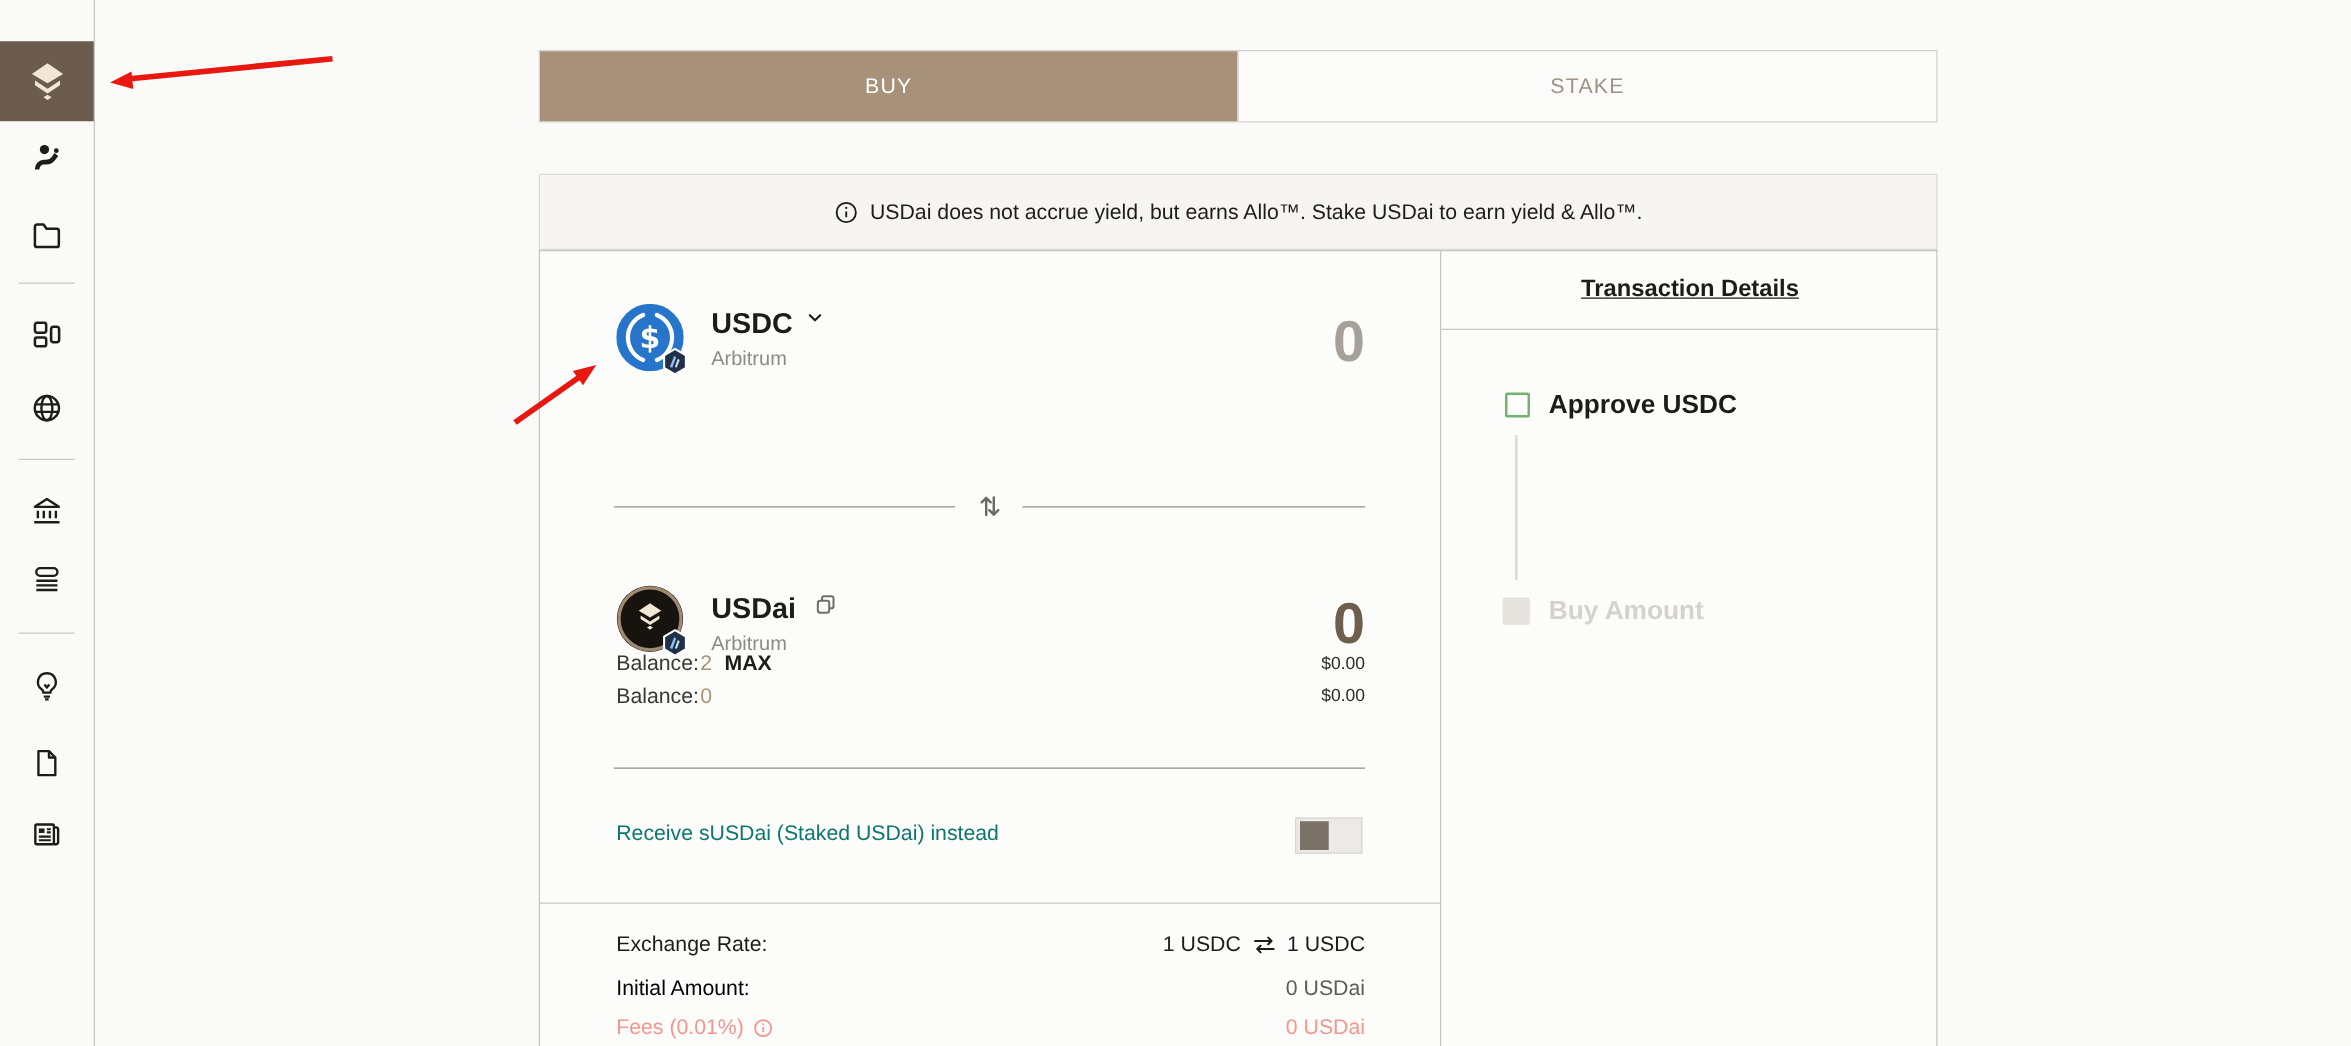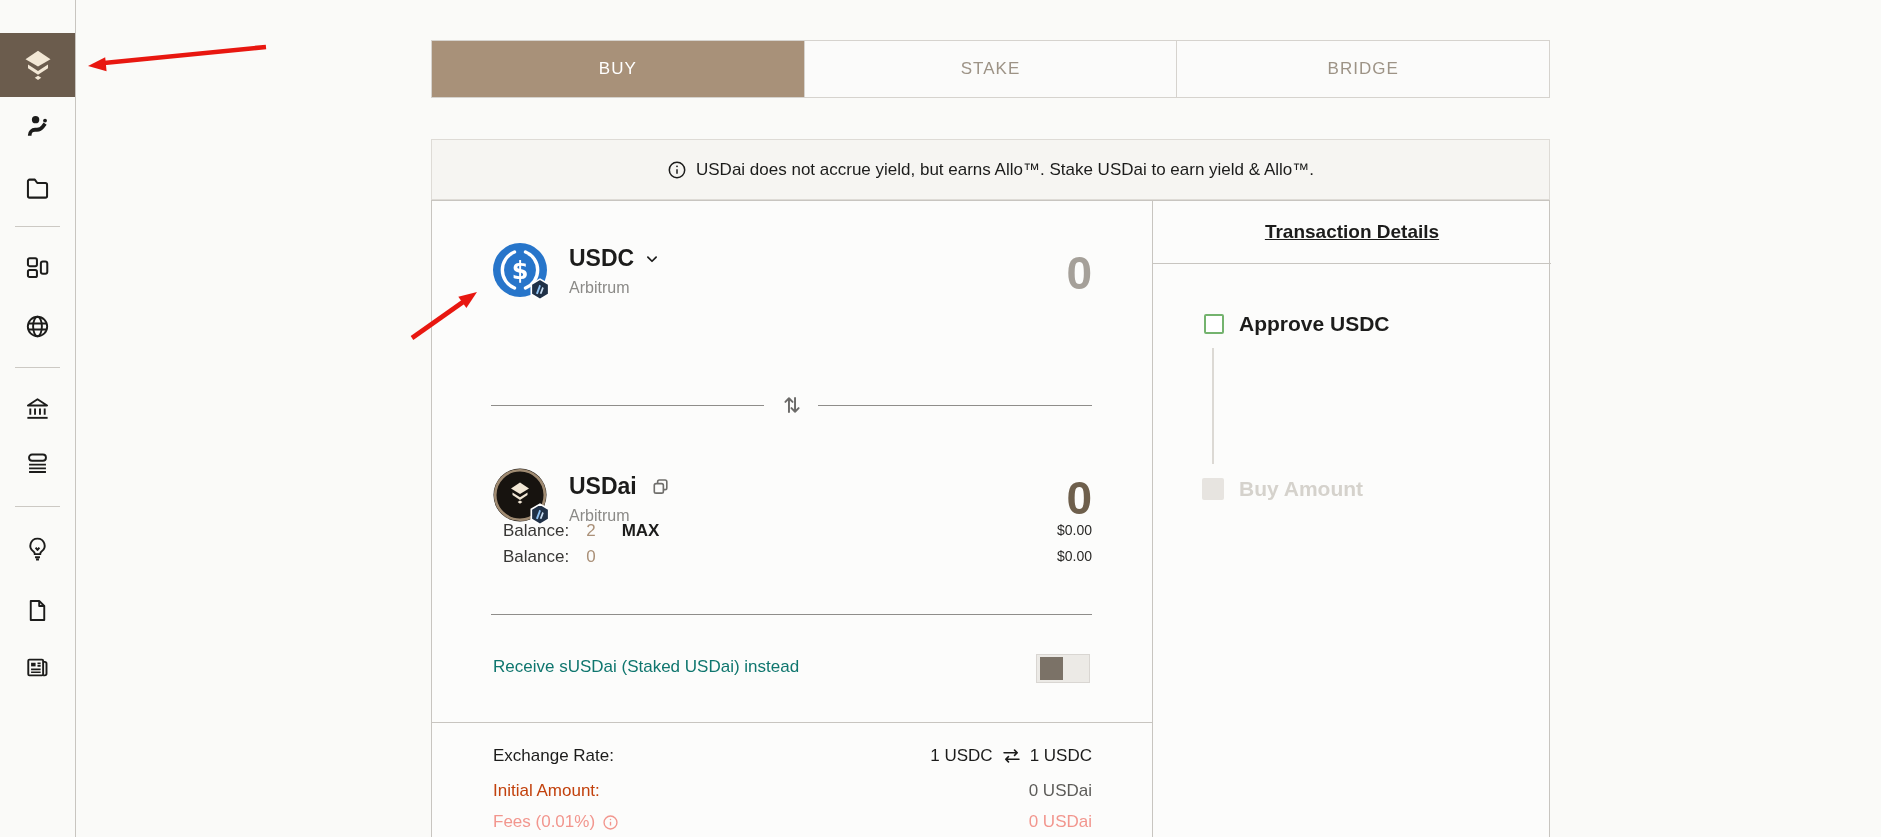--- a/index.html
+++ b/index.html
@@ -29,40 +29,40 @@
   .banner{position:absolute;left:431px;top:139px;width:1119px;height:61px;
     background:#f6f5f2;border:1px solid #dedbd6;box-sizing:border-box;
     display:flex;align-items:center;justify-content:center;gap:9px;font-size:17px;color:#1c1c1b;}
   
   .card{position:absolute;left:431px;top:200px;width:1119px;height:637px;
     background:#fcfcfb;border-left:1px solid #c8c5c0;border-right:1px solid #c8c5c0;
     border-top:1px solid #c8c5c0;box-sizing:border-box;}
   .swap{position:absolute;left:0;top:0;width:720px;height:637px;}
   .coin{position:absolute;width:54px;height:54px;}
   .coin .badge{position:absolute;right:-4px;bottom:-3px;width:22px;height:22px;}
-  .symrow{position:absolute;display:flex;align-items:center;gap:9px;}
+  .symrow{position:absolute;display:flex;gap:9px;}
   .sym{font-size:23px;font-weight:700;color:#1c1c1b;}
   .net{position:absolute;font-size:16px;color:#8b8a87;}
   .amt{position:absolute;right:60px;font-size:46px;font-weight:700;line-height:52px;}
   .amt.from{color:#a5a099;}
   .amt.to{color:#6e5f4c;}
-  .balrow{position:absolute;left:71px;font-size:17px;color:#383735;display:flex;gap:17px;align-items:flex-end;}
+  .balrow{position:absolute;left:61px;font-size:17px;color:#383735;display:flex;gap:1px;align-items:flex-end;}
   .balnum{color:#aa9078;}
   .maxbtn{background:none;border:none;padding:0;margin-left:9px;font-size:17px;font-weight:700;color:#1c1c1b;cursor:pointer;font-family:inherit;}
   .usd{position:absolute;right:60px;font-size:14px;font-weight:500;color:#2b2a28;}
   .hline{position:absolute;height:1px;background:#8f8d8a;}
   .sectline{position:absolute;left:0;top:521px;width:720px;height:1px;background:#c8c5c0;}
   .togglerow-label{position:absolute;left:61px;top:456px;font-size:17px;color:#0f766e;}
   .toggle{position:absolute;left:604px;top:453px;width:54px;height:29px;background:#eceae6;
     border:1px solid #d9d6d2;box-sizing:border-box;cursor:pointer;}
   .knob{position:absolute;left:3px;top:2px;width:23px;height:23px;background:#7b7267;}
   .raterow{position:absolute;left:61px;font-size:17px;}
   .rateval{position:absolute;right:60px;font-size:17px;display:flex;align-items:center;gap:8px;}
   .lbl-dark{color:#1c1c1b;}
-  .lbl-gray{color:#c2410c;text-align:center;}
+  .lbl-gray{color:#000000;text-align:center;}
   .val-gray{color:#5d5c59;}
   .fees{color:#f2968e;display:flex;align-items:center;gap:7px;}
   
   .txpanel{position:absolute;left:720px;top:0;width:399px;height:637px;border-left:1px solid #c8c5c0;box-sizing:border-box;}
   .txhead{height:62px;border-bottom:1px solid #c8c5c0;display:flex;align-items:center;justify-content:center;
     font-size:19px;font-weight:600;color:#1c1c1b;text-decoration:underline;}
   .stepbox1{position:absolute;left:51px;top:113px;width:20px;height:20px;border:2px solid #74b36e;background:#fff;border-radius:2px;box-sizing:border-box;}
   .steplbl1{position:absolute;left:86px;top:111px;font-size:21px;font-weight:600;color:#1c1c1b;}
   .connector{position:absolute;left:59px;top:147px;width:2px;height:116px;background:#dcd9d4;}
   .stepbox2{position:absolute;left:49px;top:277px;width:22px;height:22px;background:#e7e4e0;border-radius:2px;}
@@ -175,21 +175,20 @@
         <rect x="6.3" y="7.8" width="4" height="3.2" fill="#1c1c1b" stroke="none"></rect>
         <path d="M12 8.4 h2.8 M12 10.6 h2.8 M6.3 13.6 h8.5 M6.3 16.2 h8.5" stroke-width="1.5"></path>
       </svg>
     </span>
   </button>
 </nav>
 
 <div class="tabbar">
   <div class="tab active">BUY</div>
   <div class="tab">STAKE</div>
-  <div class="tab">BRIDGE</div>
 </div>
 
 <div class="banner">
   <span style="display:flex;">
     <svg width="20" height="20" viewBox="0 0 20 20" fill="none" stroke="#1c1c1b" stroke-width="1.5">
       <circle cx="10" cy="10" r="7.7"></circle>
       <path d="M10 9.2 v4.6"></path>
       <circle cx="10" cy="6.3" r="0.9" fill="#1c1c1b" stroke="none"></circle>
     </svg>
   </span>

